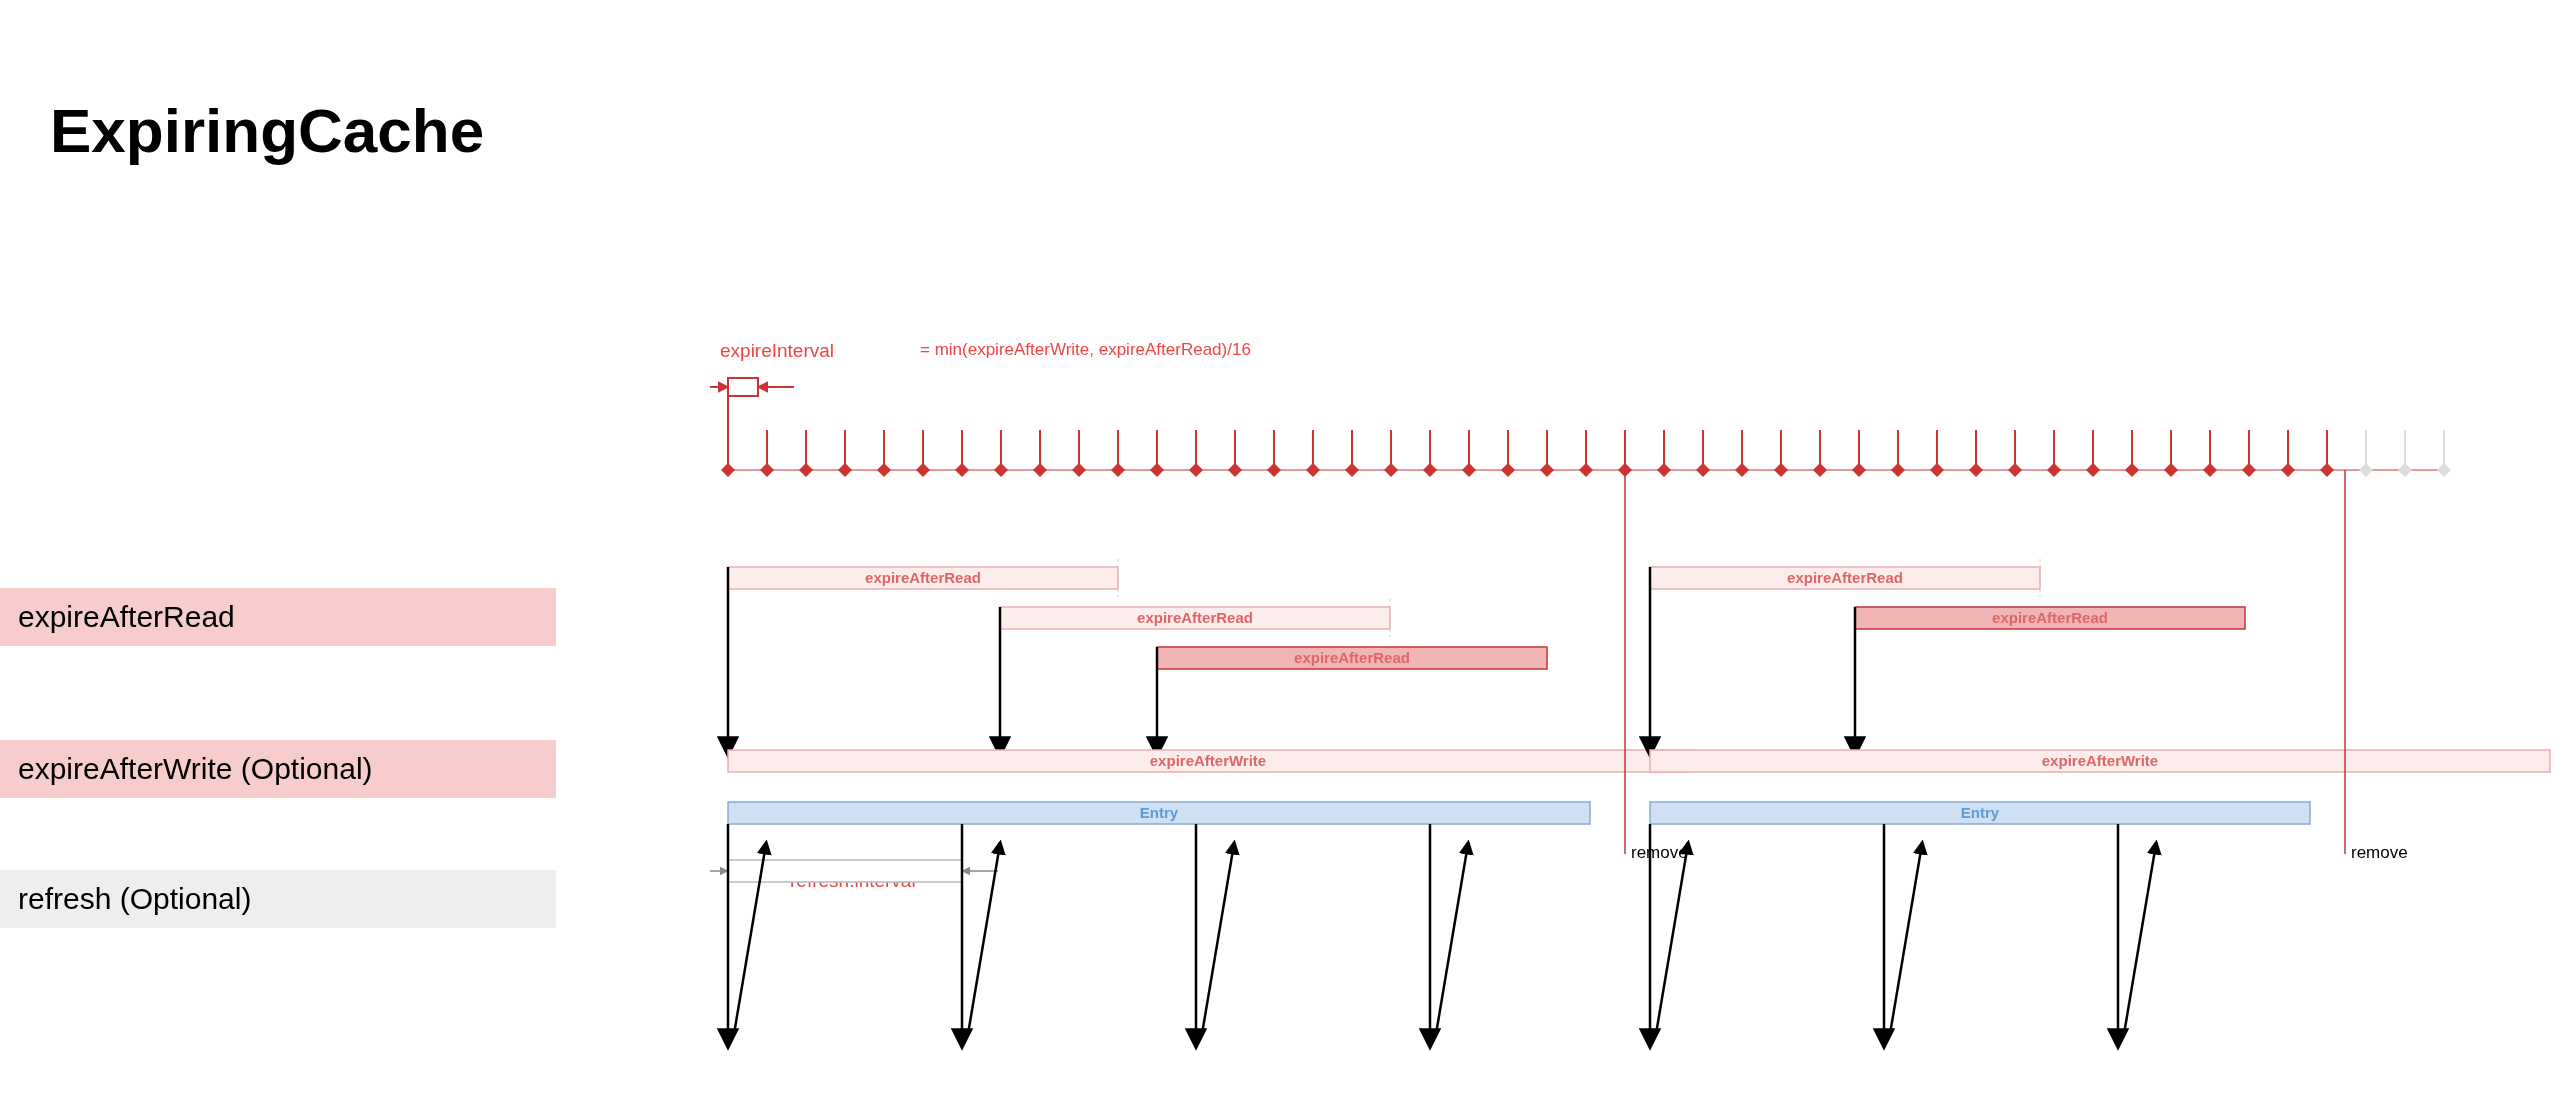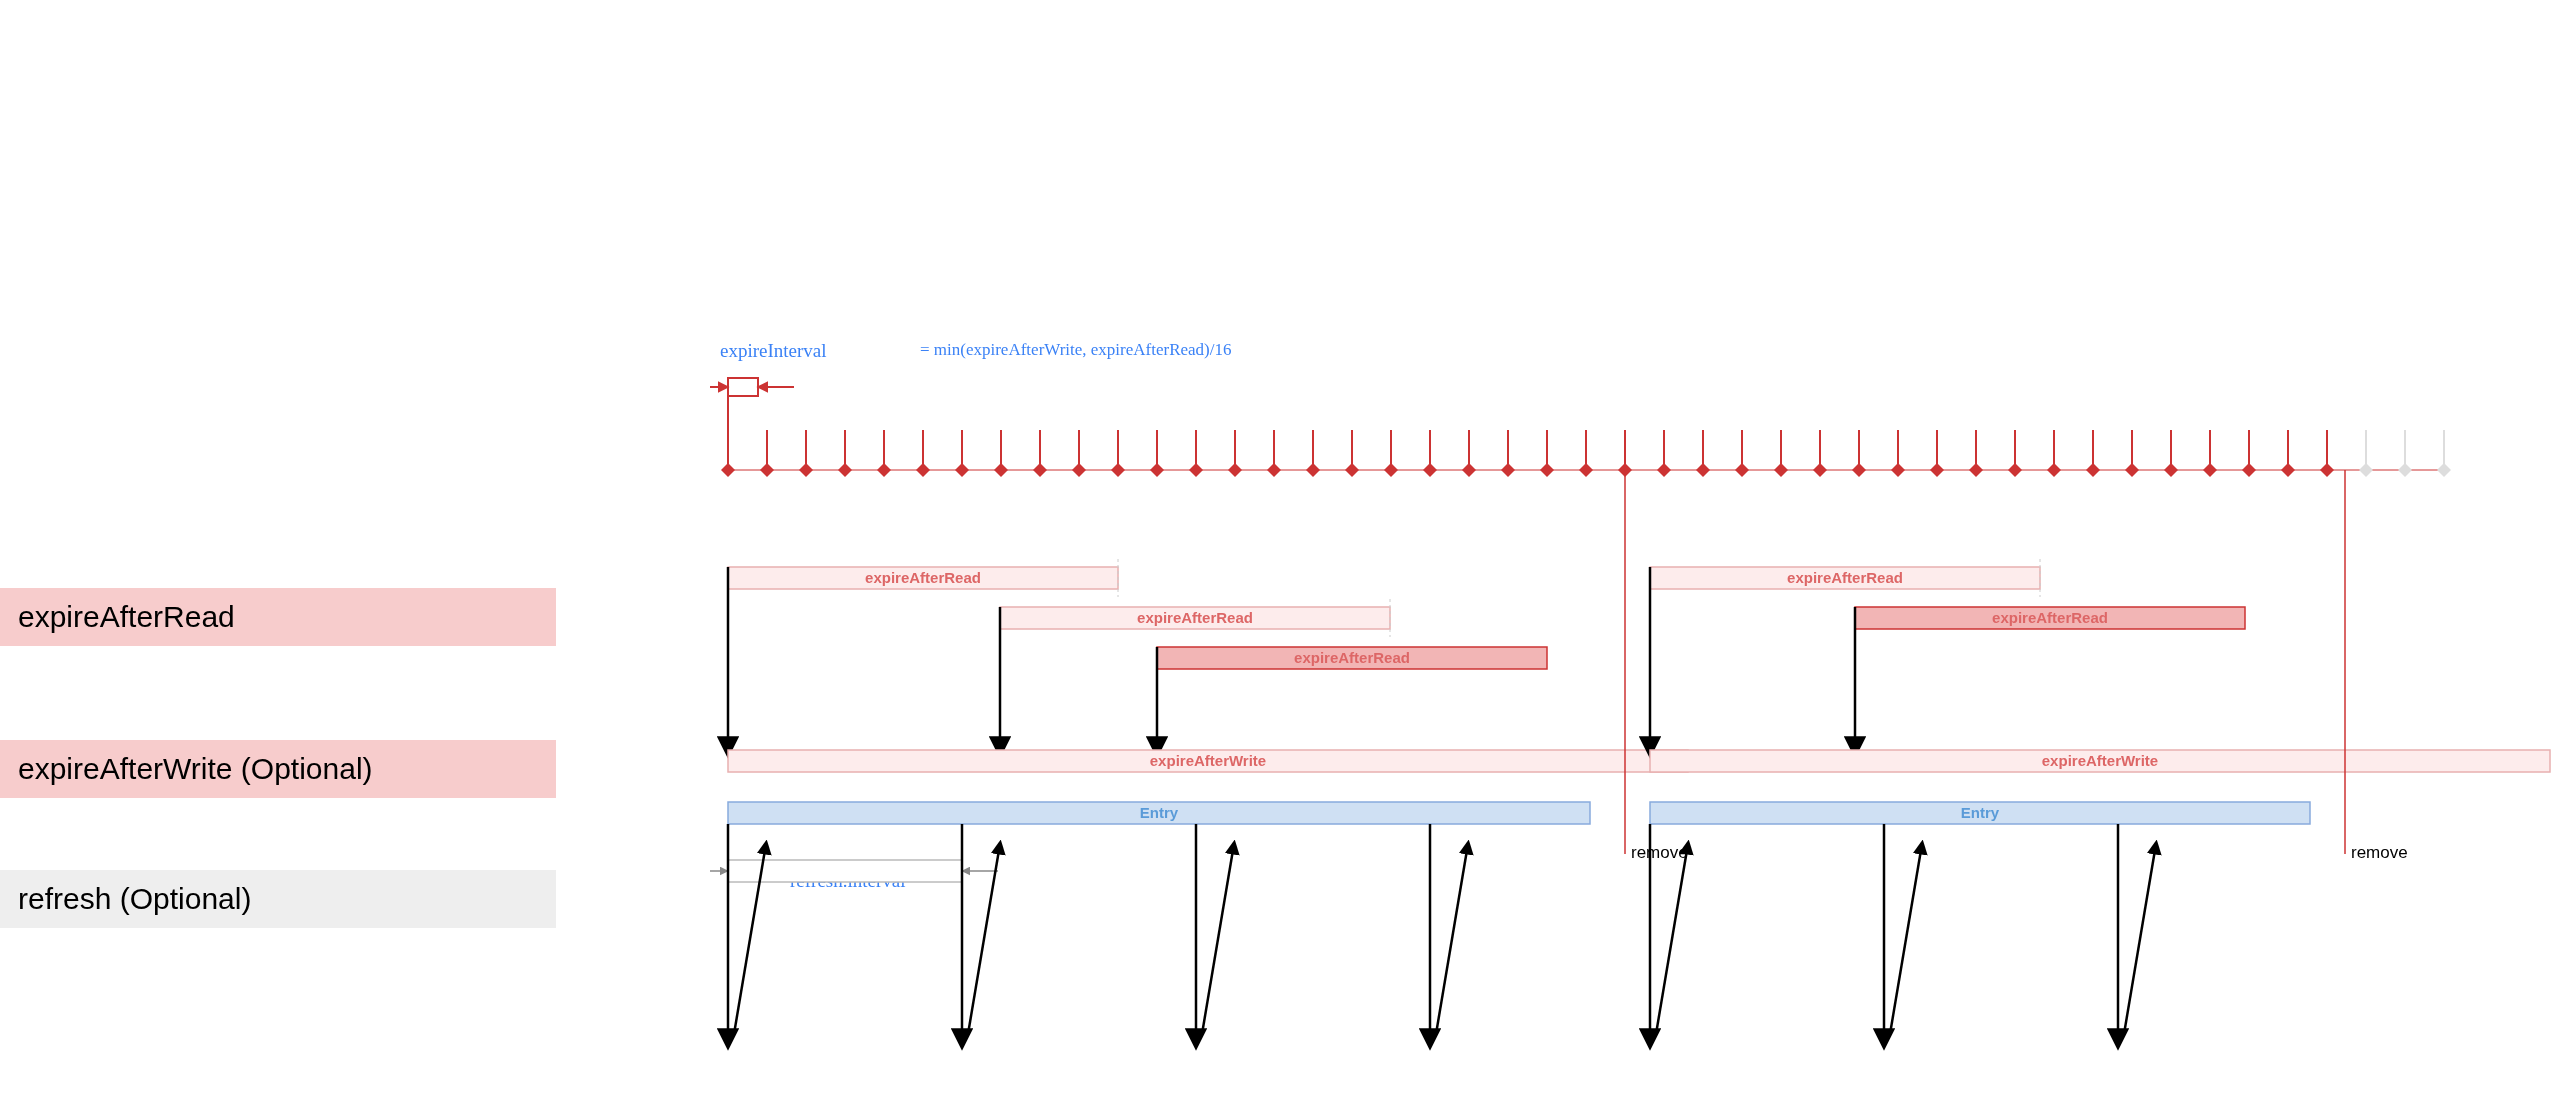--- a/index.html
+++ b/index.html
@@ -2,32 +2,33 @@
 <html><head>
 <meta charset="utf-8">
 <style>
   html,body{margin:0;padding:0;background:#fff;font-family:Arial,Helvetica,sans-serif;}
   .page{position:relative;width:2570px;height:1108px;}
   .title{position:absolute;left:50px;top:95px;font-size:62px;font-weight:700;color:#000;}
   .row-label{position:absolute;left:0;width:520px;padding:12px 18px;font-size:30px;color:#000;}
   .row-pink{background:#f7cccc;}
   .row-grey{background:#eee;}
   .diagram{position:absolute;left:710px;top:340px;}
-  .small-label{position:absolute;font-size:19px;color:#3b82f6;font-family:Liberation Serif, serif;}
+  .small-label{position:absolute;font-size:19px;color:#ef4444;}
   .tick{stroke:#c33;stroke-width:2;}
   .tick-grey{stroke:#ddd;stroke-width:2;}
   .bar-label{font-size:15px;font-weight:700;fill:#d66;text-anchor:middle;}
   .entry-label{font-size:15px;font-weight:700;fill:#5a9bd8;text-anchor:middle;}
   .remove-label{font-size:17px;fill:#000;}
   .horiz-red{stroke:#c33;stroke-width:1;}
 </style>
 </head>
 <body>
 
 <div class="page">
+  <div class="title">ExpiringCache</div>
 
   <div class="small-label" style="left:720px;top:340px;">expireInterval</div>
   <div class="small-label" style="left:920px;top:340px;font-size:17px">= min(expireAfterWrite, expireAfterRead)/16</div>
 
   <div class="row-label row-pink" style="top:588px;">expireAfterRead</div>
   <div class="row-label row-grey" style="top:870px;">refresh (Optional)</div>
   <div class="row-label row-pink" style="top:740px;">expireAfterWrite (Optional)</div>
 
   <div class="small-label" style="left:790px;top:870px;">refresh.interval</div>
 

